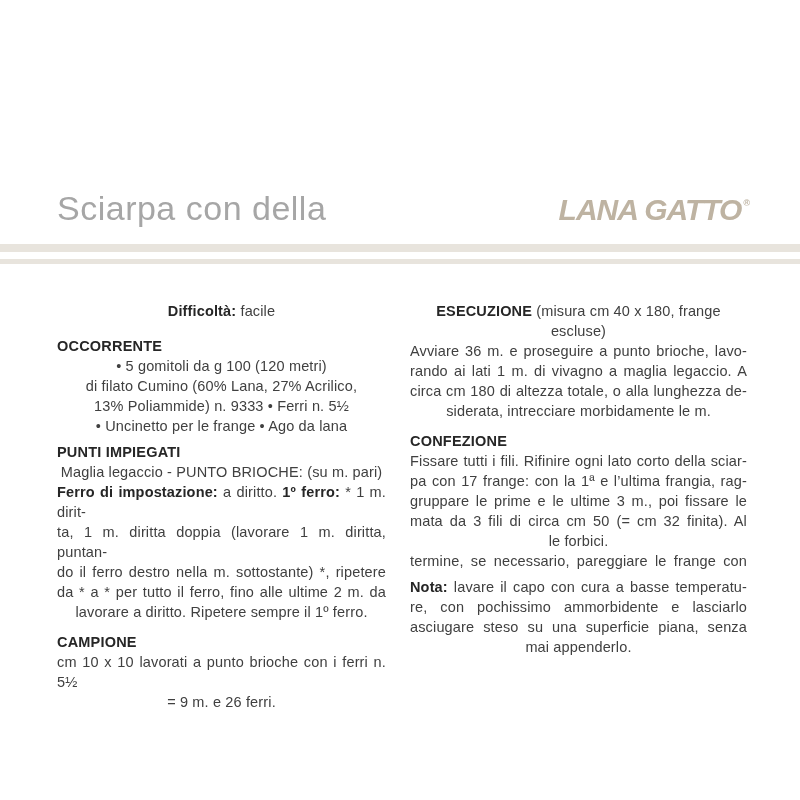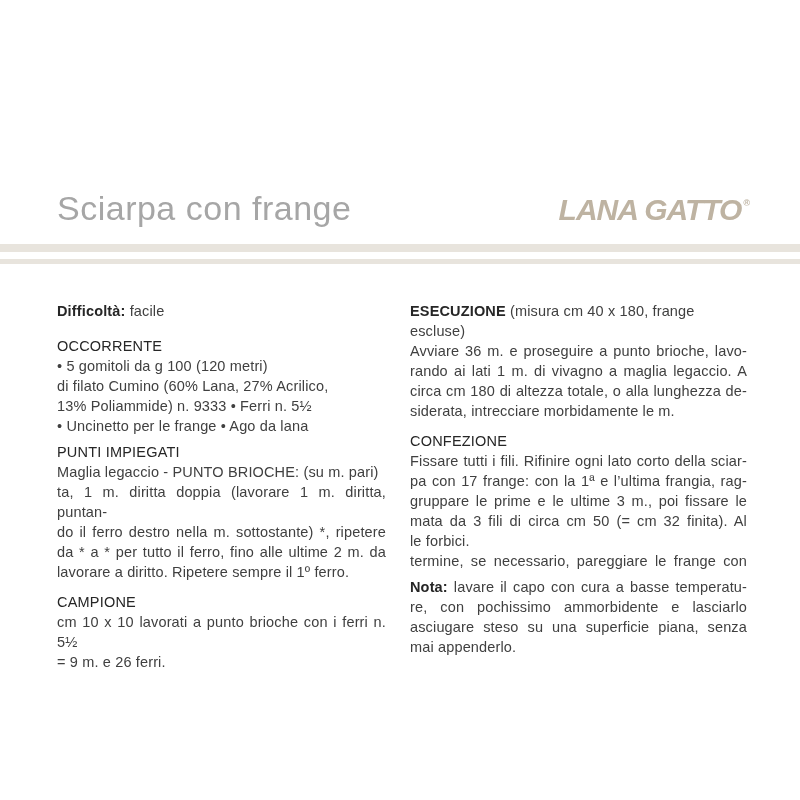--- a/index.html
+++ b/index.html
@@ -24,31 +24,31 @@
   .col{position:absolute;top:301px;font-size:14.5px;line-height:20px;
        color:var(--color-text,#404040);letter-spacing:.15px;}
   .col-left{left:57px;width:329px;}
   .col-right{left:410px;width:337px;}
   .sec{margin:0;}
   .sec-occorrente{margin-top:15px;}
   .sec-punti-impiegati{margin-top:6px;}
   .sec-campione{margin-top:10px;}
   .sec-confezione{margin-top:10px;}
   .sec-nota{margin-top:6px;}
-  .heading{font-weight:400;color:var(--color-heading,#262626);letter-spacing:.2px;}
-  .line{white-space:normal;}
+  .heading{font-weight:700;color:var(--color-heading,#262626);letter-spacing:.2px;}
+  .line{white-space:normal;text-align:center;}
   .line.j{text-align:justify;text-align-last:justify;}
   .b{font-weight:700;color:var(--color-heading,#262626);}
 </style>
 </head>
 <body>
 
 <div class="page">
   <header>
-    <h1 class="title">Sciarpa con frange</h1>
+    <h1 class="title">Sciarpa con della</h1>
     <div class="logo"><span>LANA GATTO</span><span class="reg">®</span></div>
   </header>
 
   <div class="bar bar1"></div>
   <div class="bar bar2"></div>
 
   <main>
     <div class="col col-left" id="col-left">
         <section class="sec sec-difficolta">
           <div class="line"><span class="b">Difficoltà:</span><span> facile</span></div>
@@ -56,20 +56,21 @@
         <section class="sec sec-occorrente">
           <div class="heading">OCCORRENTE</div>
           <div class="line"><span>• 5 gomitoli da g 100 (120 metri)</span></div>
           <div class="line"><span>di filato Cumino (60% Lana, 27% Acrilico,</span></div>
           <div class="line"><span>13% Poliammide) n. 9333 • Ferri n. 5½</span></div>
           <div class="line"><span>• Uncinetto per le frange • Ago da lana</span></div>
         </section>
         <section class="sec sec-punti-impiegati">
           <div class="heading">PUNTI IMPIEGATI</div>
           <div class="line"><span>Maglia legaccio - PUNTO BRIOCHE: (su m. pari)</span></div>
+          <div class="line j"><span class="b">Ferro di impostazione:</span><span> a diritto. </span><span class="b">1º ferro:</span><span> * 1 m. dirit-</span></div>
           <div class="line j"><span>ta, 1 m. diritta doppia (lavorare 1 m. diritta, puntan-</span></div>
           <div class="line j"><span>do il ferro destro nella m. sottostante) *, ripetere</span></div>
           <div class="line j"><span>da * a * per tutto il ferro, fino alle ultime 2 m. da</span></div>
           <div class="line"><span>lavorare a diritto. Ripetere sempre il 1º ferro.</span></div>
         </section>
         <section class="sec sec-campione">
           <div class="heading">CAMPIONE</div>
           <div class="line j"><span>cm 10 x 10 lavorati a punto brioche con i ferri n. 5½</span></div>
           <div class="line"><span>= 9 m. e 26 ferri.</span></div>
         </section>

